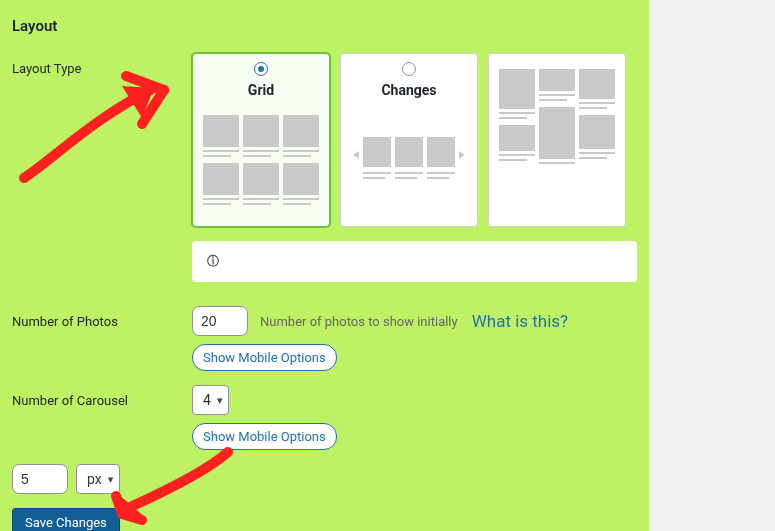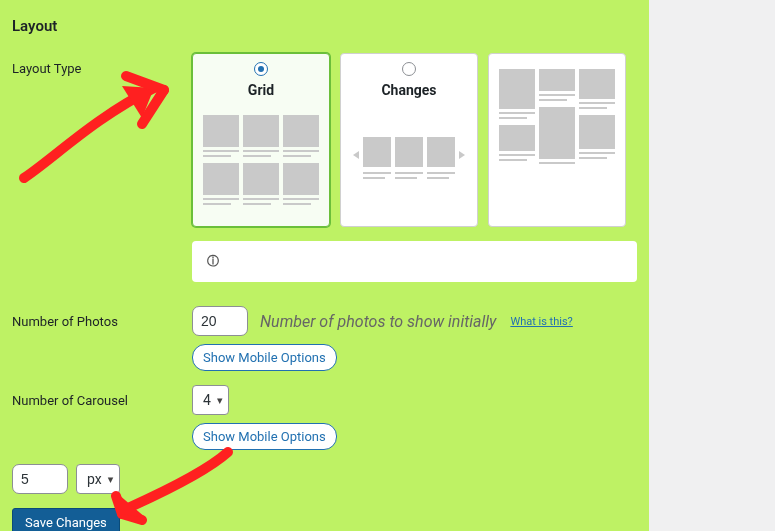--- a/index.html
+++ b/index.html
@@ -112,29 +112,27 @@
     height: 30px;
     border: 1px solid #8c8f94;
     border-radius: 7px;
     padding: 0 8px;
     font-size: 14px;
     background: #fff;
     color: #2c3338;
   }
   .desc {
     color: #666;
-    font-style: italic;
-    font-size: 16px;
+    font-size: 13px;
     margin-left: 12px;
     margin-right: 14px;
   }
   .link {
     color: #2271b1;
-    text-decoration: underline;
-    font-size: 11px;
+    font-size: 17px;
     cursor: pointer;
   }
   .btn-outline {
     display: inline-block;
     margin-top: 8px;
     border: 1px solid #2271b1;
     color: #2271b1;
     background: #fff;
     border-radius: 13px;
     padding: 5px 10px;

